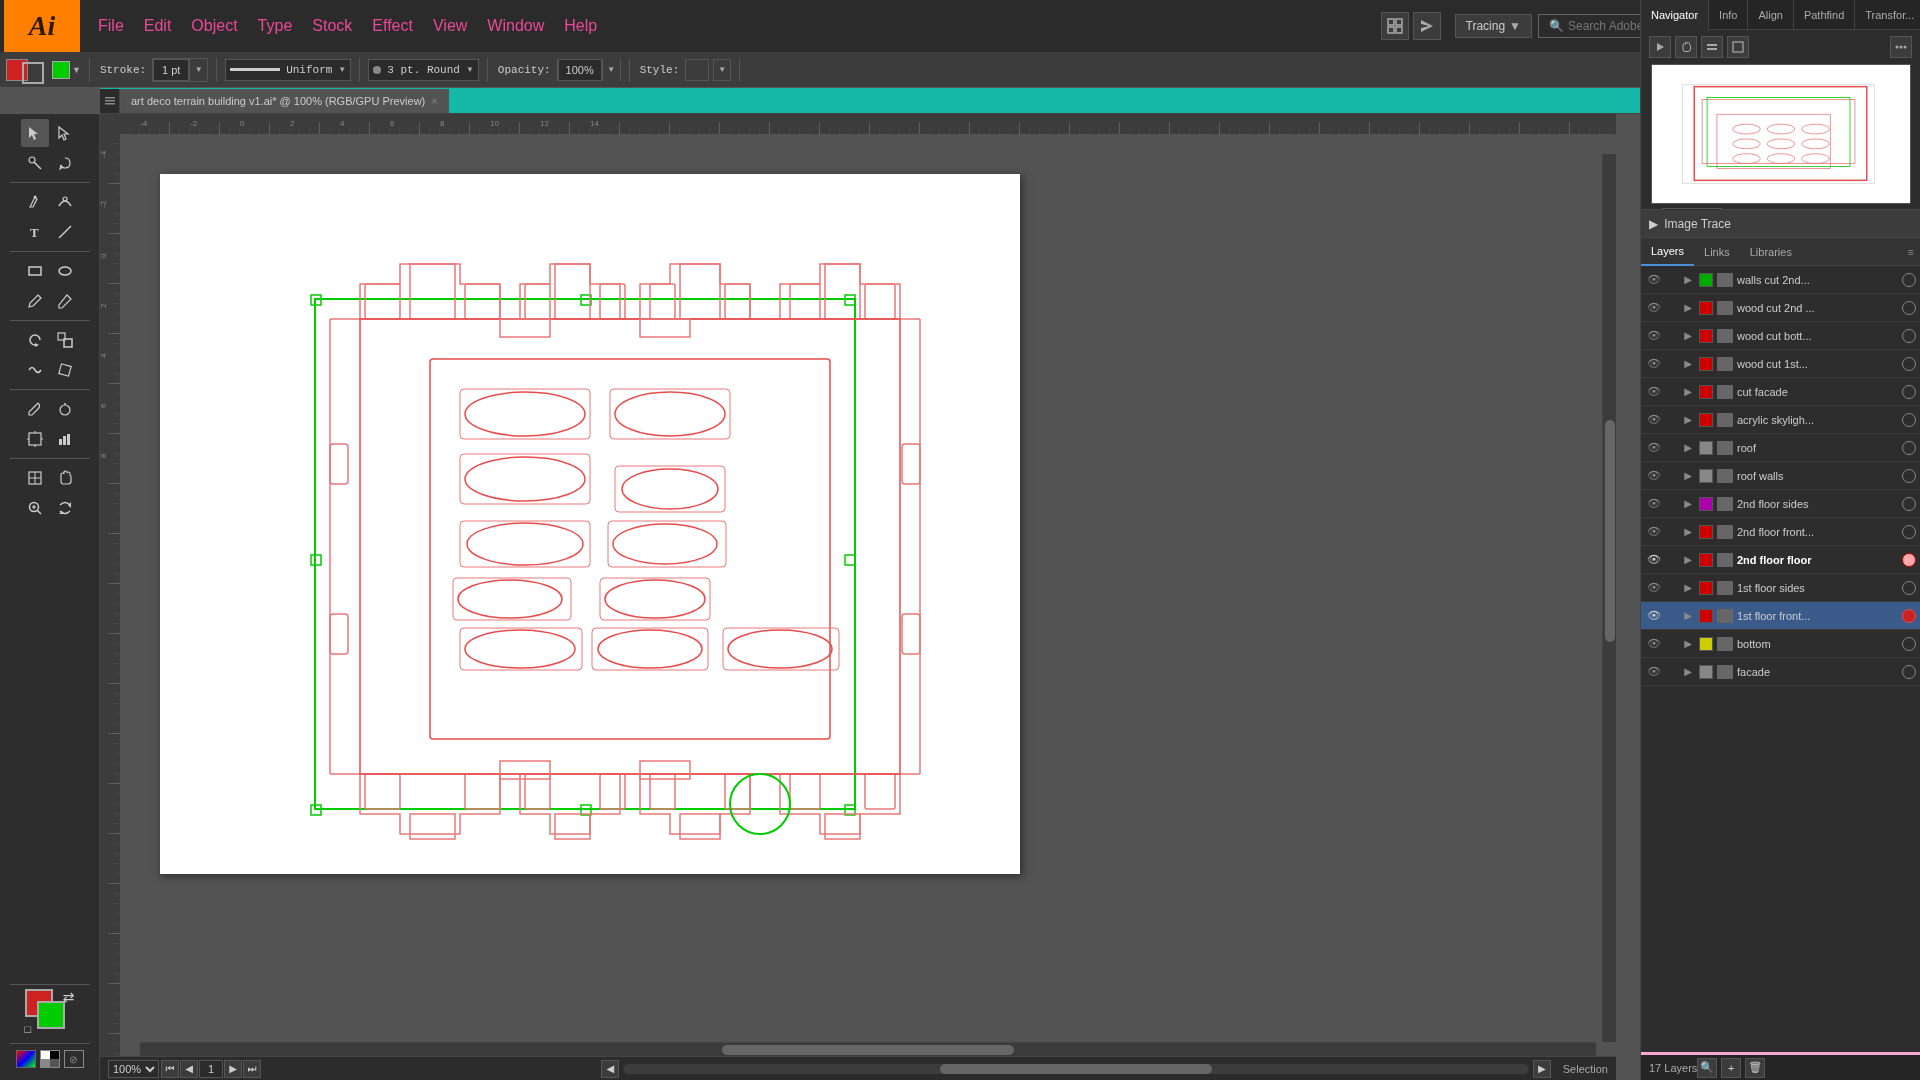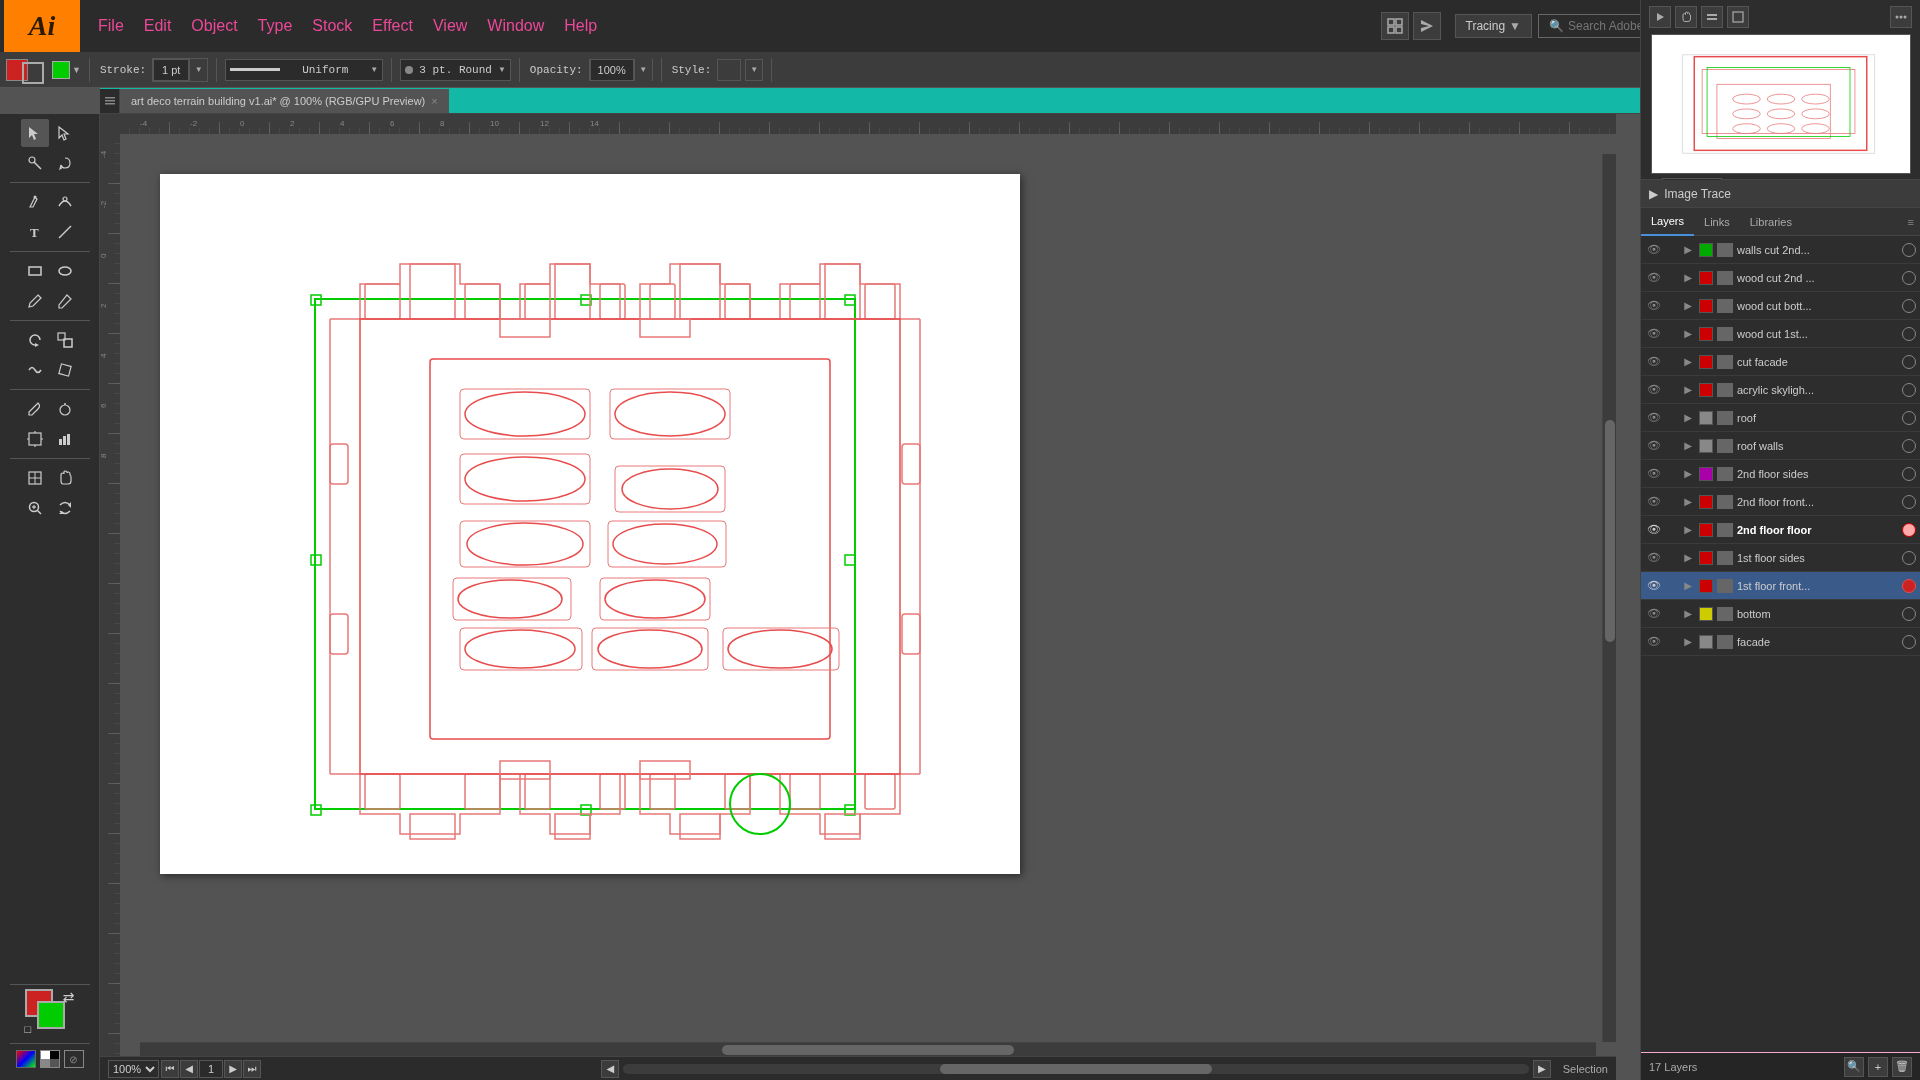--- a/index.html
+++ b/index.html
@@ -175,21 +175,21 @@
     .layer-item.active { background: #3a5a8a; }
     .layer-vis { width: 18px; height: 18px; display: flex; align-items: center; justify-content: center; color: #888; font-size: 11px; cursor: pointer; }
     .layer-lock { width: 14px; height: 14px; display: flex; align-items: center; justify-content: center; color: #888; font-size: 10px; }
     .layer-expand { width: 14px; height: 14px; color: #888; font-size: 10px; display: flex; align-items: center; justify-content: center; cursor: pointer; }
     .layer-color-swatch { width: 14px; height: 14px; border: 1px solid #555; margin: 0 2px; flex-shrink: 0; }
     .layer-icon { width: 16px; height: 14px; background: #666; margin-right: 2px; flex-shrink: 0; }
     .layer-name { flex: 1; color: #ccc; font-size: 11px; overflow: hidden; text-overflow: ellipsis; white-space: nowrap; }
     .layer-circle { width: 14px; height: 14px; border: 1px solid #888; border-radius: 50%; flex-shrink: 0; cursor: pointer; }
     .layers-footer {
       height: 28px; background: #252525; display: flex; align-items: center;
-      padding: 0 8px; border-top: 1px solid #f9a8d4; justify-content: space-between;
+      padding: 0 8px; border-top: 3px solid #f9a8d4; justify-content: flex-start;
     }
     .layers-count { color: #aaa; font-size: 11px; }
     .layers-footer-btns { display: flex; gap: 4px; }
     .footer-btn { width: 20px; height: 20px; background: #3c3c3c; border: 1px solid #555; color: #ccc; font-size: 11px; cursor: pointer; display: flex; align-items: center; justify-content: center; }
 
     
     #status-bar {
       position: absolute; bottom: 0; left: 100px; right: 280px; height: 24px;
       background: #2b2b2b; display: flex; align-items: center; padding: 0 8px;
       gap: 12px; border-top: 1px solid #444;
@@ -259,21 +259,21 @@
     <div style="width:18px;height:18px;background:#00cc00;border:1px solid #aaa;cursor:pointer;"></div>
     <span style="color:#aaa;font-size:9px;cursor:pointer;">▼</span>
   </div>
   <div class="toolbar-divider"></div>
   <span class="toolbar-label">Stroke:</span>
   <div style="display:flex;align-items:center;border:1px solid #555;background:#2b2b2b;">
     <input class="toolbar-input" style="width: 36px;" value="1 pt">
     <span style="width:18px;height:22px;background:#3c3c3c;border-left:1px solid #555;display:flex;align-items:center;justify-content:center;color:#aaa;font-size:8px;cursor:pointer;">▼</span>
   </div>
   <div class="toolbar-divider"></div>
-  <div style="display:flex;align-items:center;background:#2b2b2b;border:1px solid #555;height:22px;padding:0 4px;gap:20px;cursor:pointer;">
+  <div style="display:flex;align-items:center;background:#2b2b2b;border:1px solid #555;height:22px;padding:0 4px;gap:4px;cursor:pointer;">
     <div style="width:50px;height:3px;background:#ccc;"></div>
     <span class="toolbar-label">Uniform</span>
     <span style="color:#aaa;font-size:8px;">▼</span>
   </div>
   <div class="toolbar-divider"></div>
   <div style="display:flex;align-items:center;background:#2b2b2b;border:1px solid #555;height:22px;padding:0 4px;gap:4px;cursor:pointer;">
     <div style="width:8px;height:8px;background:#888;border-radius:50%;"></div>
     <span class="toolbar-label">3 pt. Round</span>
     <span style="color:#aaa;font-size:8px;">▼</span>
   </div>
@@ -687,20 +687,29 @@
       <div class="scroll-thumb-h"></div>
     </div>
     <div class="scrollbar-v">
       <div class="scroll-thumb-v"></div>
     </div>
   </div>
 </div>
 
 <div id="right-panel">
 
+  <div class="panel-tab-bar">
+    <div class="panel-tab active">Navigator</div>
+    <div class="panel-tab">Info</div>
+    <div class="panel-tab">Align</div>
+    <div class="panel-tab">Pathfind</div>
+    <div class="panel-tab">Transfor...</div>
+    <div style="flex:1;"></div>
+
+  </div>
 
   <div id="navigator-area">
 
     <div style="display:flex;justify-content:space-between;align-items:center;padding:2px 4px;margin-bottom:4px;">
       <div style="display:flex;gap:4px;">
         <div style="width:22px;height:22px;background:#3c3c3c;border:1px solid #555;display:flex;align-items:center;justify-content:center;cursor:pointer;">
           <svg width="12" height="12" viewBox="0 0 12 12">
               <polygon points="3,2 10,6 3,10" fill="#aaa"></polygon>
             </svg>
         </div>

